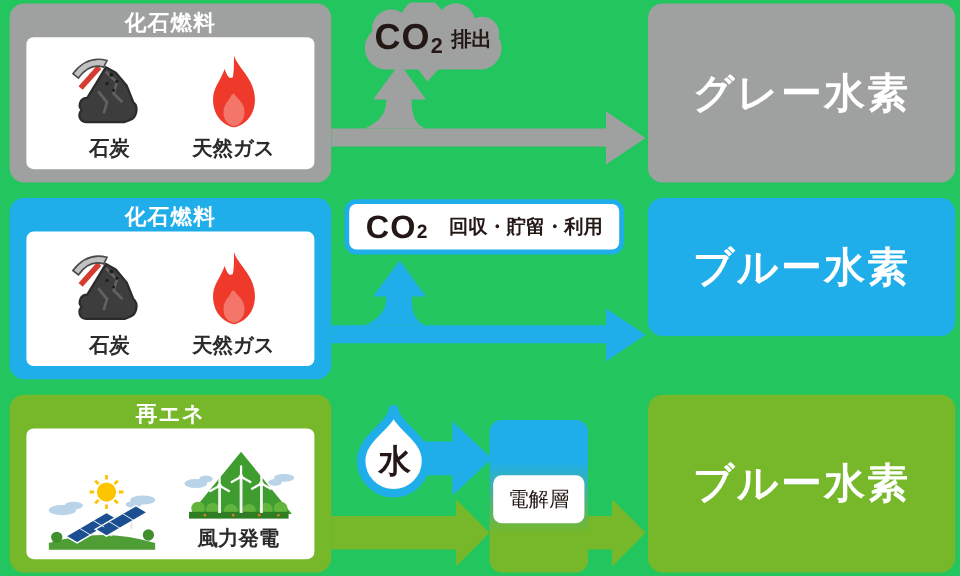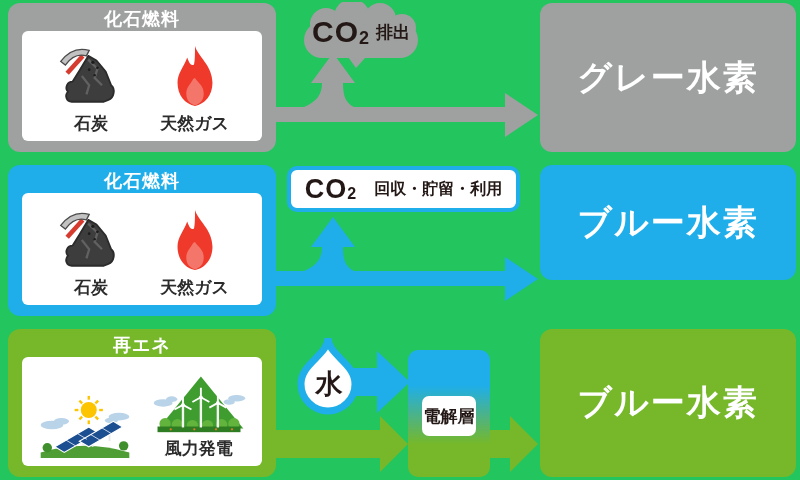--- a/index.html
+++ b/index.html
@@ -40,23 +40,23 @@
                border:4px solid #1faee9;border-radius:10px;display:flex;
                align-items:center;justify-content:center;}
   .capture-box .co2-main{font-size:27px;}
   .capture-box .co2-sub{font-size:16px;transform:translateY(5px);}
   .capture-box .co2-suffix{font-size:16px;margin-left:18px;}
 
   
   .electrolyzer{left:408px;top:350px;width:82px;height:127px;border-radius:10px;
                 background:linear-gradient(#1faee9 0%,#1faee9 28%,#76b82a 74%,#76b82a 100%);
                 display:flex;justify-content:center;}
-  .electro-label{margin-top:46px;width:54px;height:40px;background:#fff;border-radius:7px;
+  .electro-label{margin-top:46px;width:76px;height:40px;background:#fff;border-radius:7px;
                  display:flex;align-items:center;justify-content:center;
-                 font-size:17px;font-weight:bold;color:#231815;white-space:nowrap;}
+                 font-size:17px;font-weight:normal;color:#231815;white-space:nowrap;}
   .water-text{left:303px;top:363px;width:52px;height:42px;display:flex;align-items:center;
               justify-content:center;font-size:27px;font-weight:bold;color:#231815;}
 </style>
 </head>
 <body>
 
 <div class="stage">
 
   <div class="src-box gray" style="top:3px;height:149px;">
     <div class="src-title">化石燃料</div>

